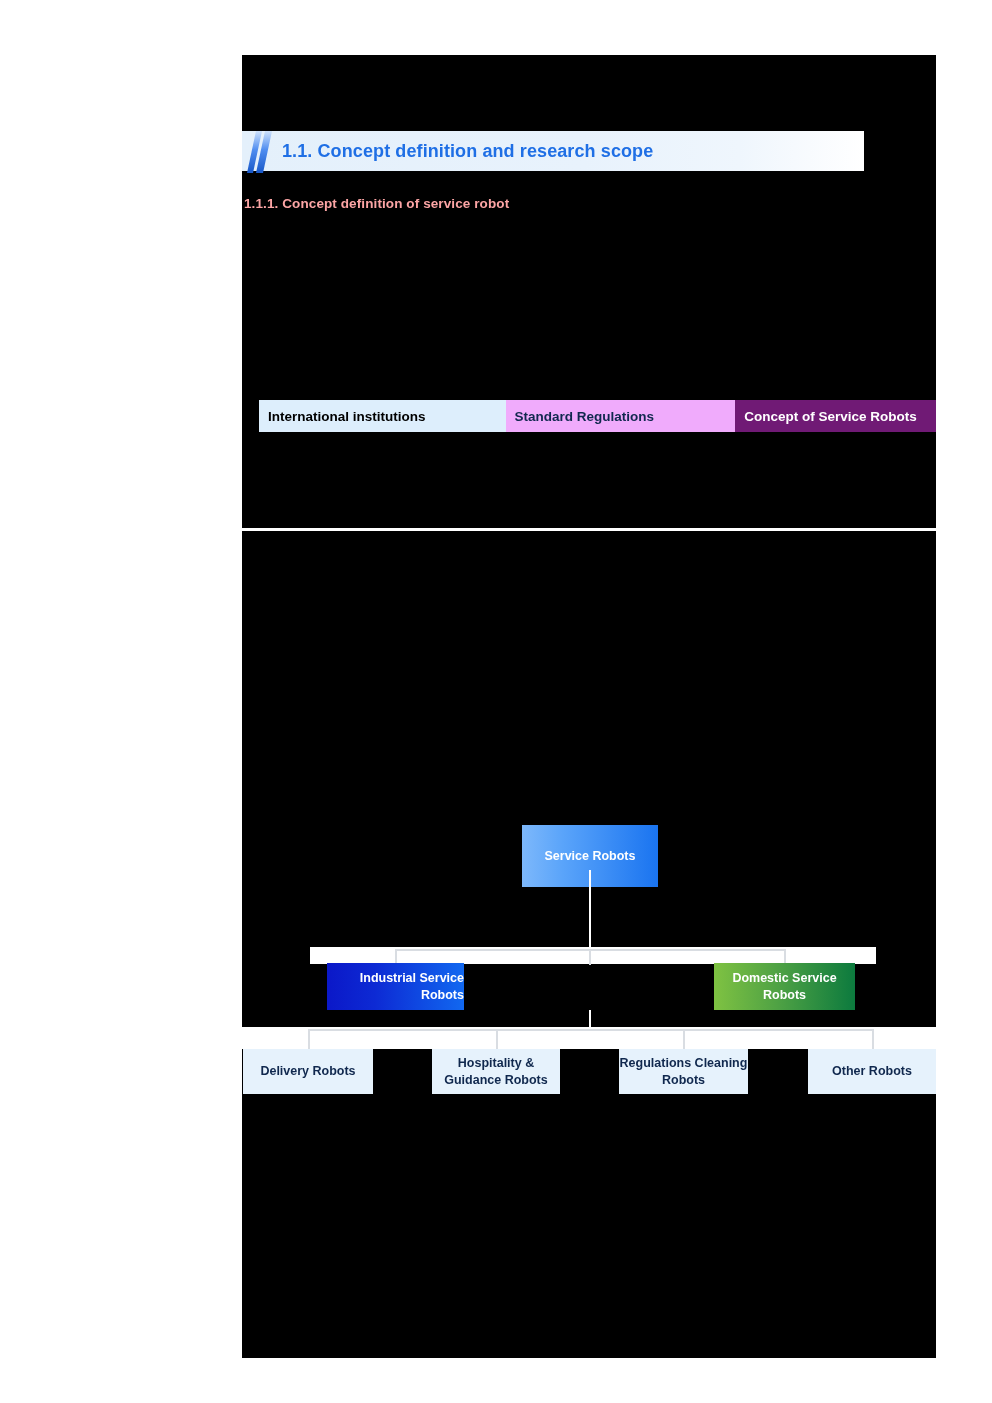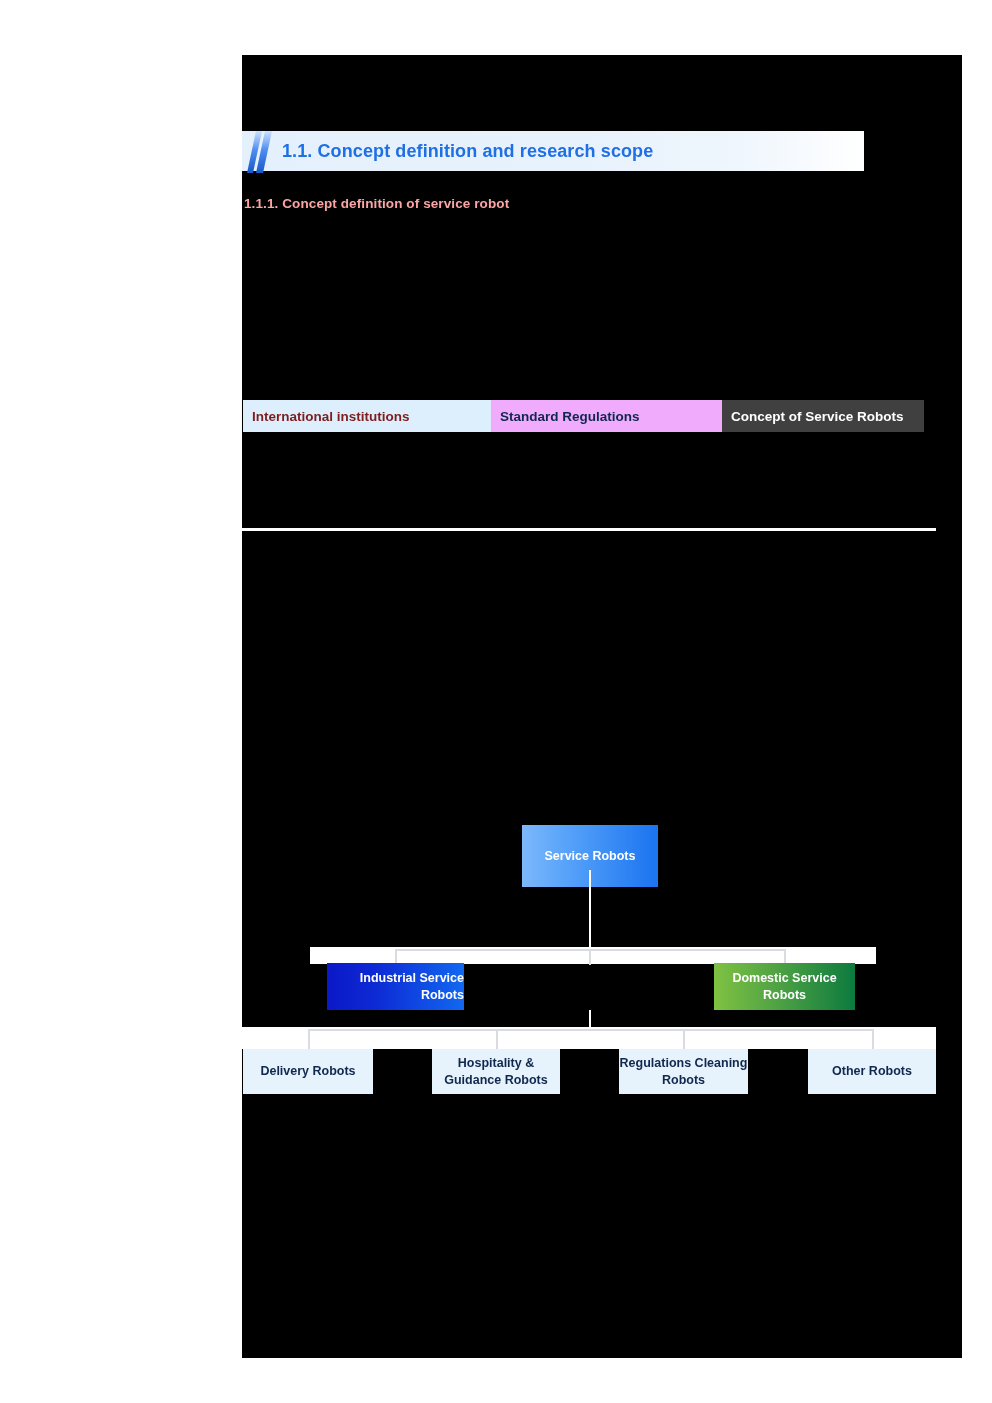--- a/index.html
+++ b/index.html
@@ -18,21 +18,20 @@
 
   
   #page {
     position: absolute;
     left: 242px;
     top: 55px;
     width: 694px;
     height: 1303px;
     background: #000000;
     overflow: hidden;
-    padding-left: 26px;
   }
 
   
   #section-title-bar {
     position: absolute;
     left: 0px;
     top: 76px;
     width: 622px;
     height: 40px;
     background: linear-gradient(to right, #e4f0fb 0%, #e8f2fc 55%, #eff6fd 80%, #ffffff 100%);
@@ -82,30 +81,31 @@
     align-items: center;
     padding-left: 9px;
     box-sizing: border-box;
     font-size: 13.5px;
     font-weight: bold;
     white-space: nowrap;
   }
   #table-header-cell-0 {
     width: 248px;
     background: #ddeefc;
-    color: #7f1d1d;
+    color: #000000;
+    margin-left: 16px;
   }
   #table-header-cell-1 {
     width: 231px;
     background: #f0abfc;
     color: #10284e;
   }
   #table-header-cell-2 {
     width: 202px;
-    background: #404040;
+    background: #701a75;
     color: #ffffff;
   }
 
   
   #section-divider {
     position: absolute;
     left: 0px;
     top: 473px;
     width: 694px;
     height: 3px;

